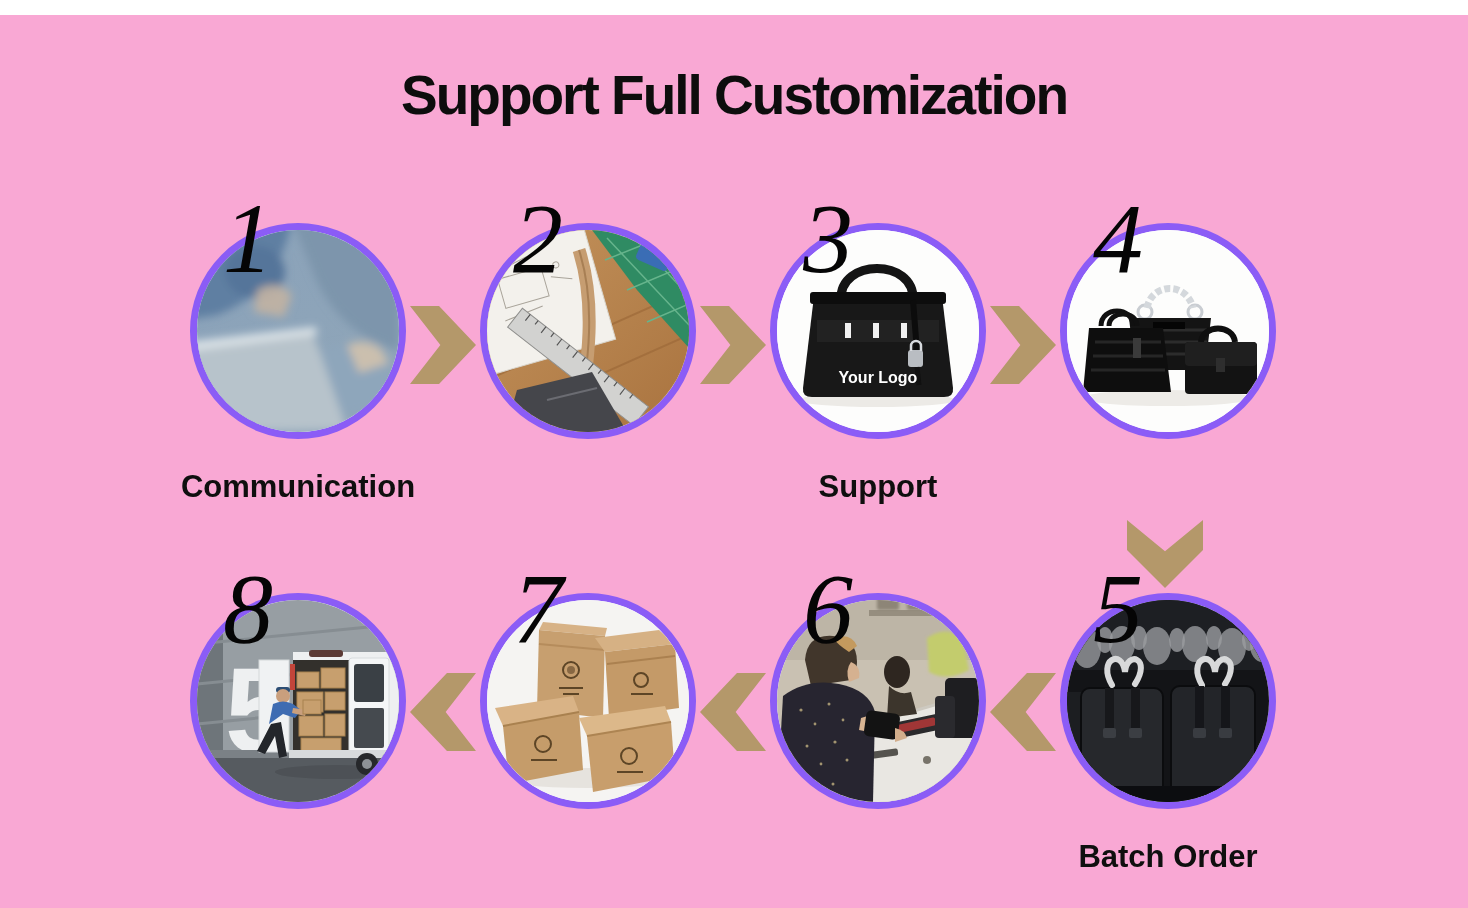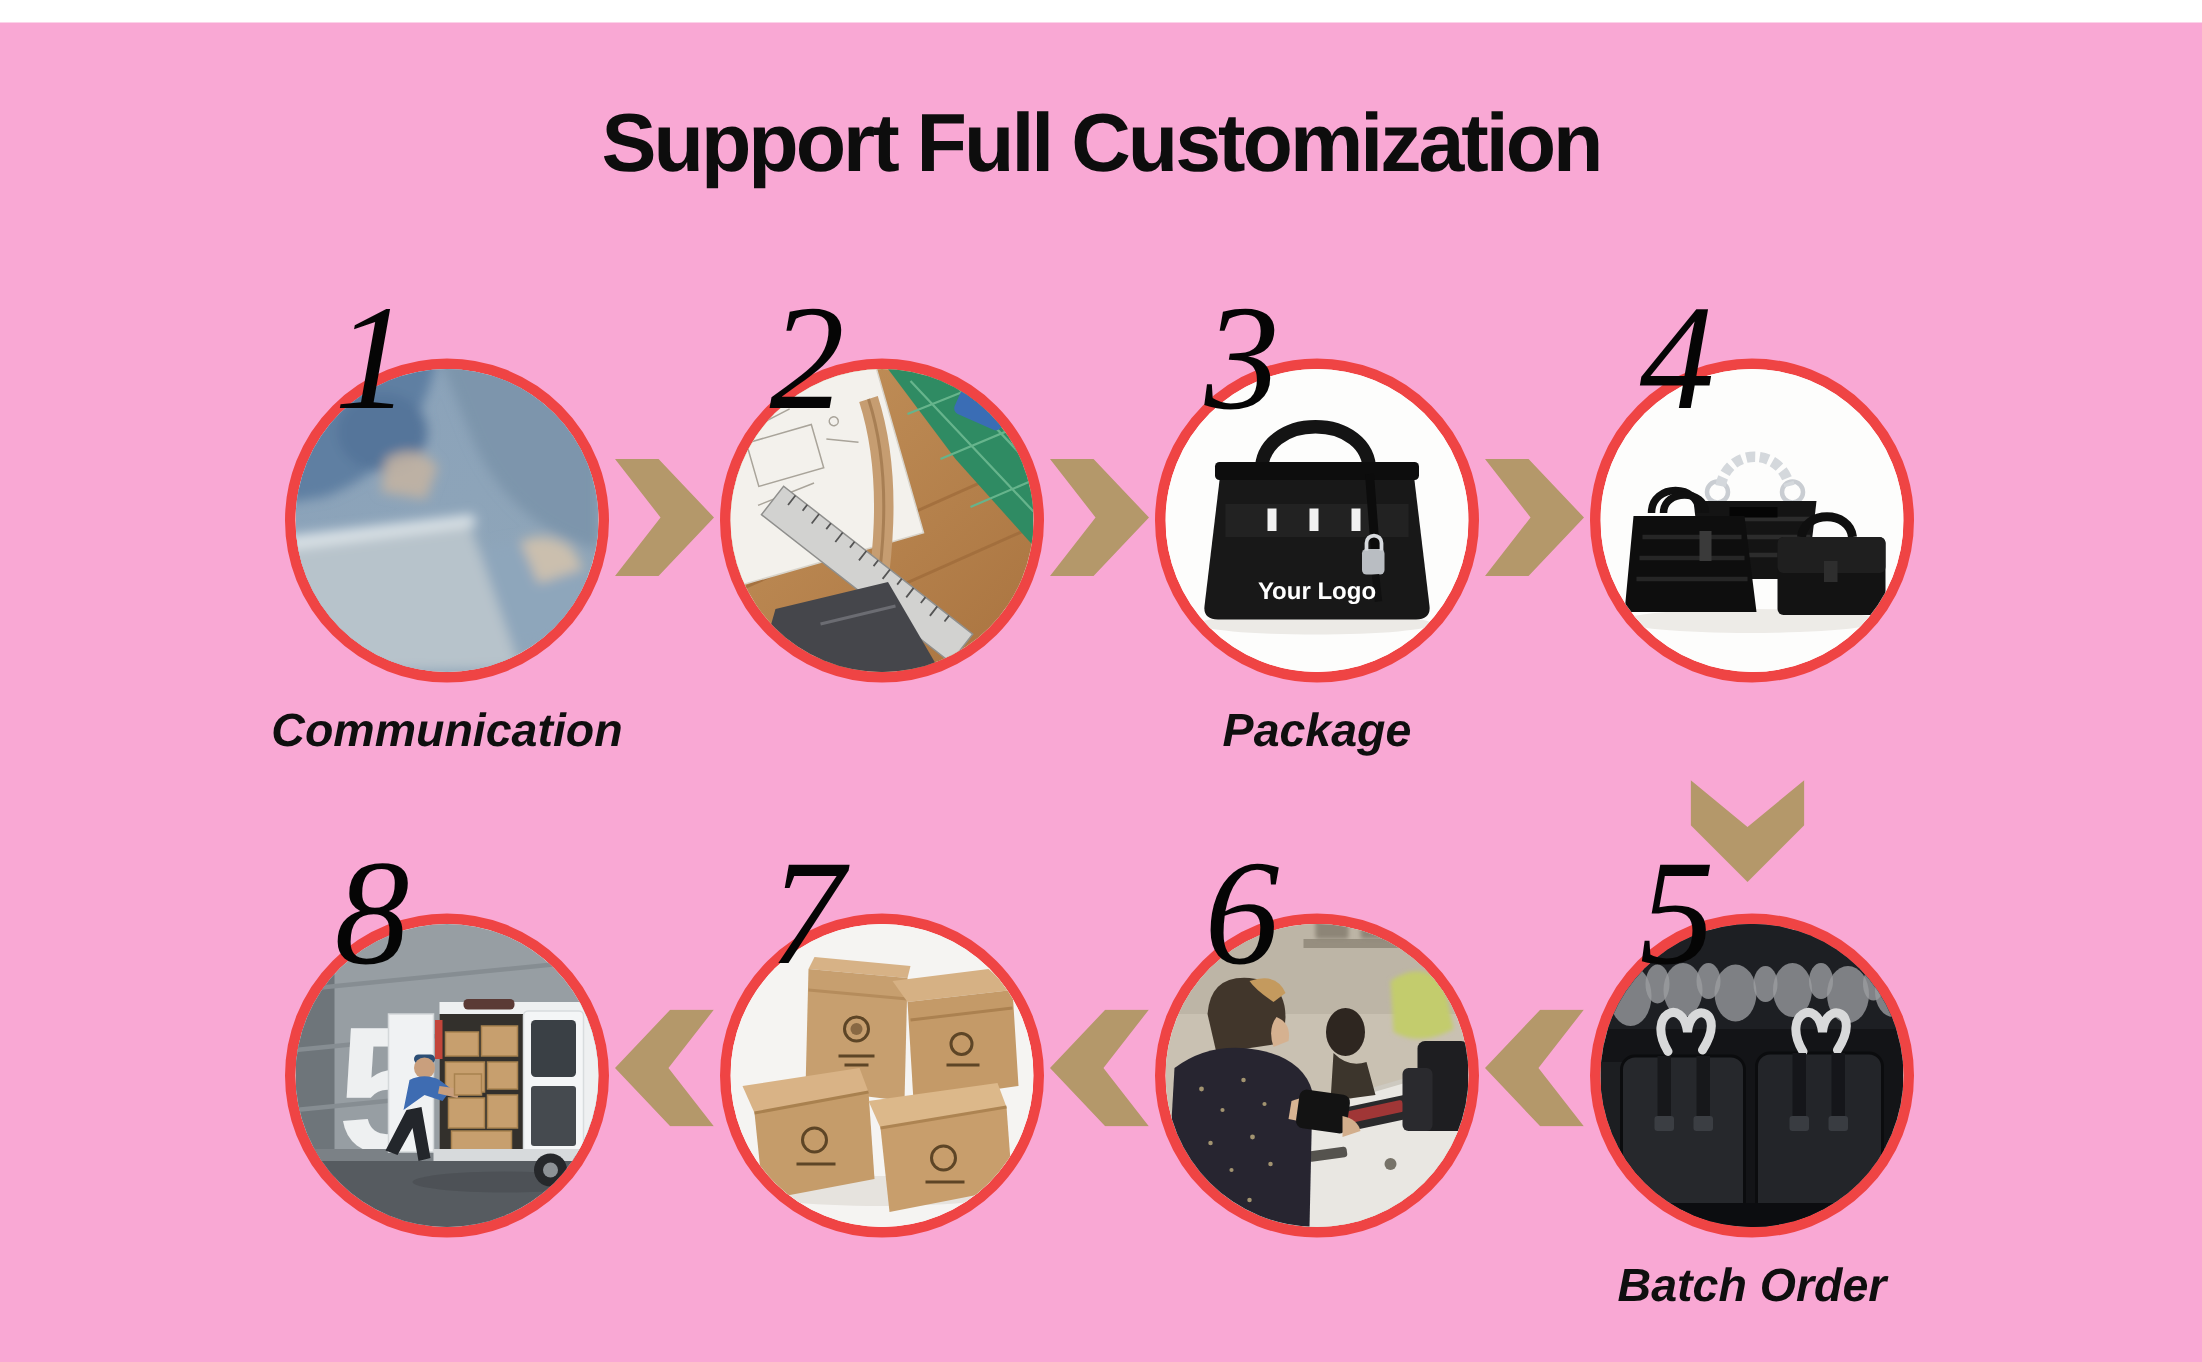--- a/index.html
+++ b/index.html
@@ -23,35 +23,34 @@
   .num{
     position:absolute;top:-6px;left:40px;width:110px;
     text-align:center;
     font-family:"Liberation Serif", serif;
     font-style:italic;
     font-size:100px;line-height:1;
     color:#050505;
     z-index:3;
   }
   .circle{
-    position:absolute;top:44px;left:37px;
+    position:absolute;top:28px;left:37px;
     width:202px;height:202px;
     border-radius:50%;
-    border:7px solid #ef4444;
+    border:7px solid #8b5cf6;
     overflow:hidden;
     background:#ffffff;
     z-index:1;
   }
   .circle svg{width:100%;height:100%;display:block;}
   .step-label{
     position:absolute;top:273px;left:0;width:100%;
     text-align:center;
     font-size:31px;font-weight:bold;line-height:38px;
     color:#0f0f0f;
-    font-style:italic;
   }
   .arrow{
     position:absolute;
     background:#b4986a;
   }
   .arrow.right{
     width:66px;height:78px;
     clip-path:polygon(0 0, 44% 0, 100% 50%, 44% 100%, 0 100%, 46% 50%);
   }
   .arrow.left{
@@ -151,21 +150,21 @@
         <rect x="68" y="93" width="6" height="15" fill="#f2f2f2"></rect>
         <rect x="96" y="93" width="6" height="15" fill="#f2f2f2"></rect>
         <rect x="124" y="93" width="6" height="15" fill="#f2f2f2"></rect>
         <path d="M136,70 l4,52" stroke="#0c0c0c" stroke-width="6" fill="none"></path>
         <rect x="131" y="120" width="15" height="17" rx="3" fill="#b9bdc2"></rect>
         <path d="M134,121 v-5 a5,5 0 0 1 10,0 v5" stroke="#d7dade" stroke-width="2.5" fill="none"></path>
         <path d="M140,137 l2,18" stroke="#101010" stroke-width="5" fill="none"></path>
         <text x="101" y="153" text-anchor="middle" font-family="Liberation Sans, sans-serif" font-size="16" font-weight="bold" fill="#ffffff">Your Logo</text>
       </svg>
     </div>
-    <div class="step-label">Package</div>
+    <div class="step-label">Support</div>
   </div>
 
   <div class="arrow right" style="left:990px;top:291px;"></div>
 
   <div class="col" style="left:1023px;top:180px;">
     <div class="num">4</div>
     <div class="circle">
       <svg viewBox="0 0 202 202">
         <rect width="202" height="202" fill="#fdfdfc"></rect>
         <ellipse cx="100" cy="168" rx="85" ry="8" fill="#edebe7"></ellipse>

